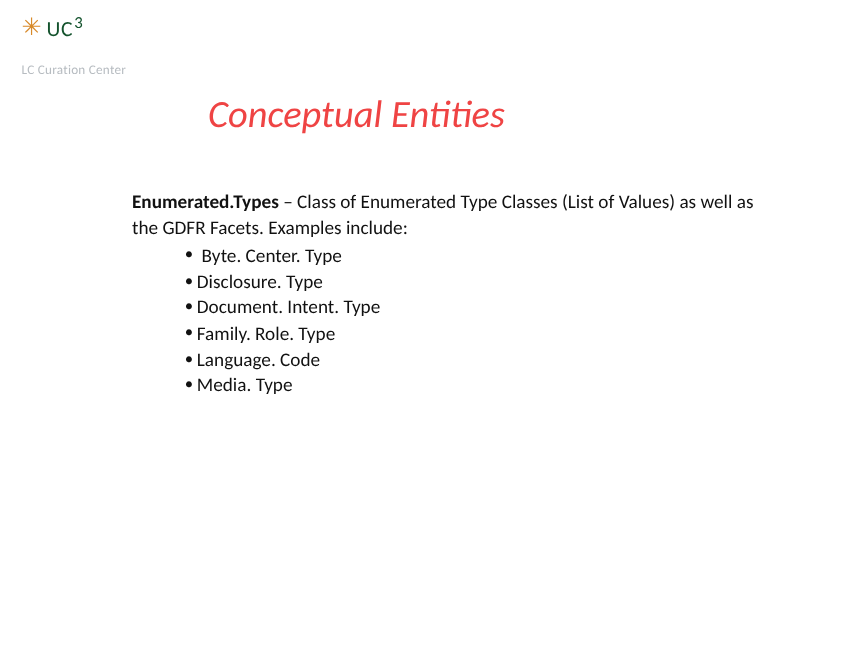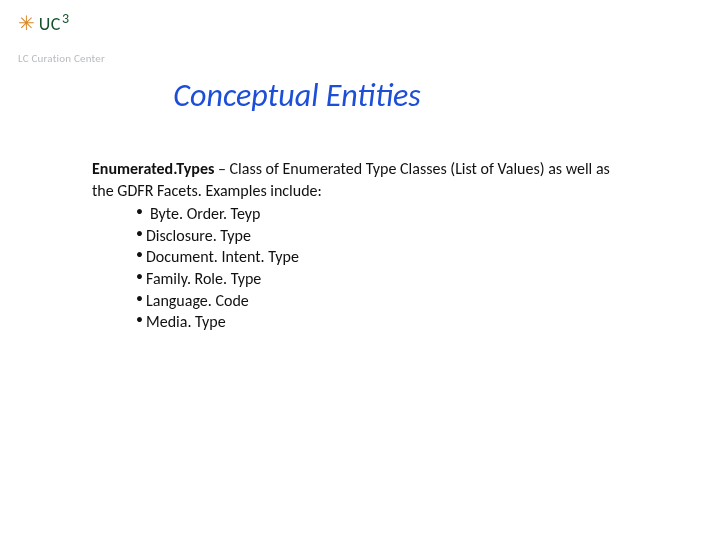--- a/index.html
+++ b/index.html
@@ -56,27 +56,27 @@
   }
   .title {
     position: absolute;
     top: 76px;
     left: 0;
     width: 594px;
     text-align: center;
     font-size: 32px;
     font-style: italic;
     font-weight: 400;
-    color: #1d4ed8;
+    color: #ef4444;
     font-family: Calibri, "Segoe UI", serif;
   }
   .body {
     position: absolute;
     top: 158px;
-    left: 92px;
+    left: 110px;
     width: 520px;
     font-size: 16px;
     line-height: 1.35;
     color: #111;
   }
   .lead {
     margin: 0 0 2px 0;
   }
   .lead .term {
     font-weight: 700;
@@ -122,21 +122,21 @@
     <div class="logo-sub">LC Curation Center</div>
   </div>
 
   <div class="title">Conceptual Entities</div>
 
   <div class="body">
     <p class="lead">
       <span class="term">Enumerated.Types</span><span> – </span><span>Class of Enumerated Type Classes (List of Values) as well as the GDFR Facets. Examples include:</span>
     </p>
     <ul class="bullets">
-      <li> Byte. Order. Teyp</li>
+      <li> Byte. Center. Type</li>
       <li class="tight"> Disclosure. Type</li>
       <li class="tight"> Document. Intent. Type</li>
       <li class="tight"> Family. Role. Type</li>
       <li class="tight"> Language. Code</li>
       <li class="tight"> Media. Type</li>
     </ul>
   </div>
 
 </div>
 

